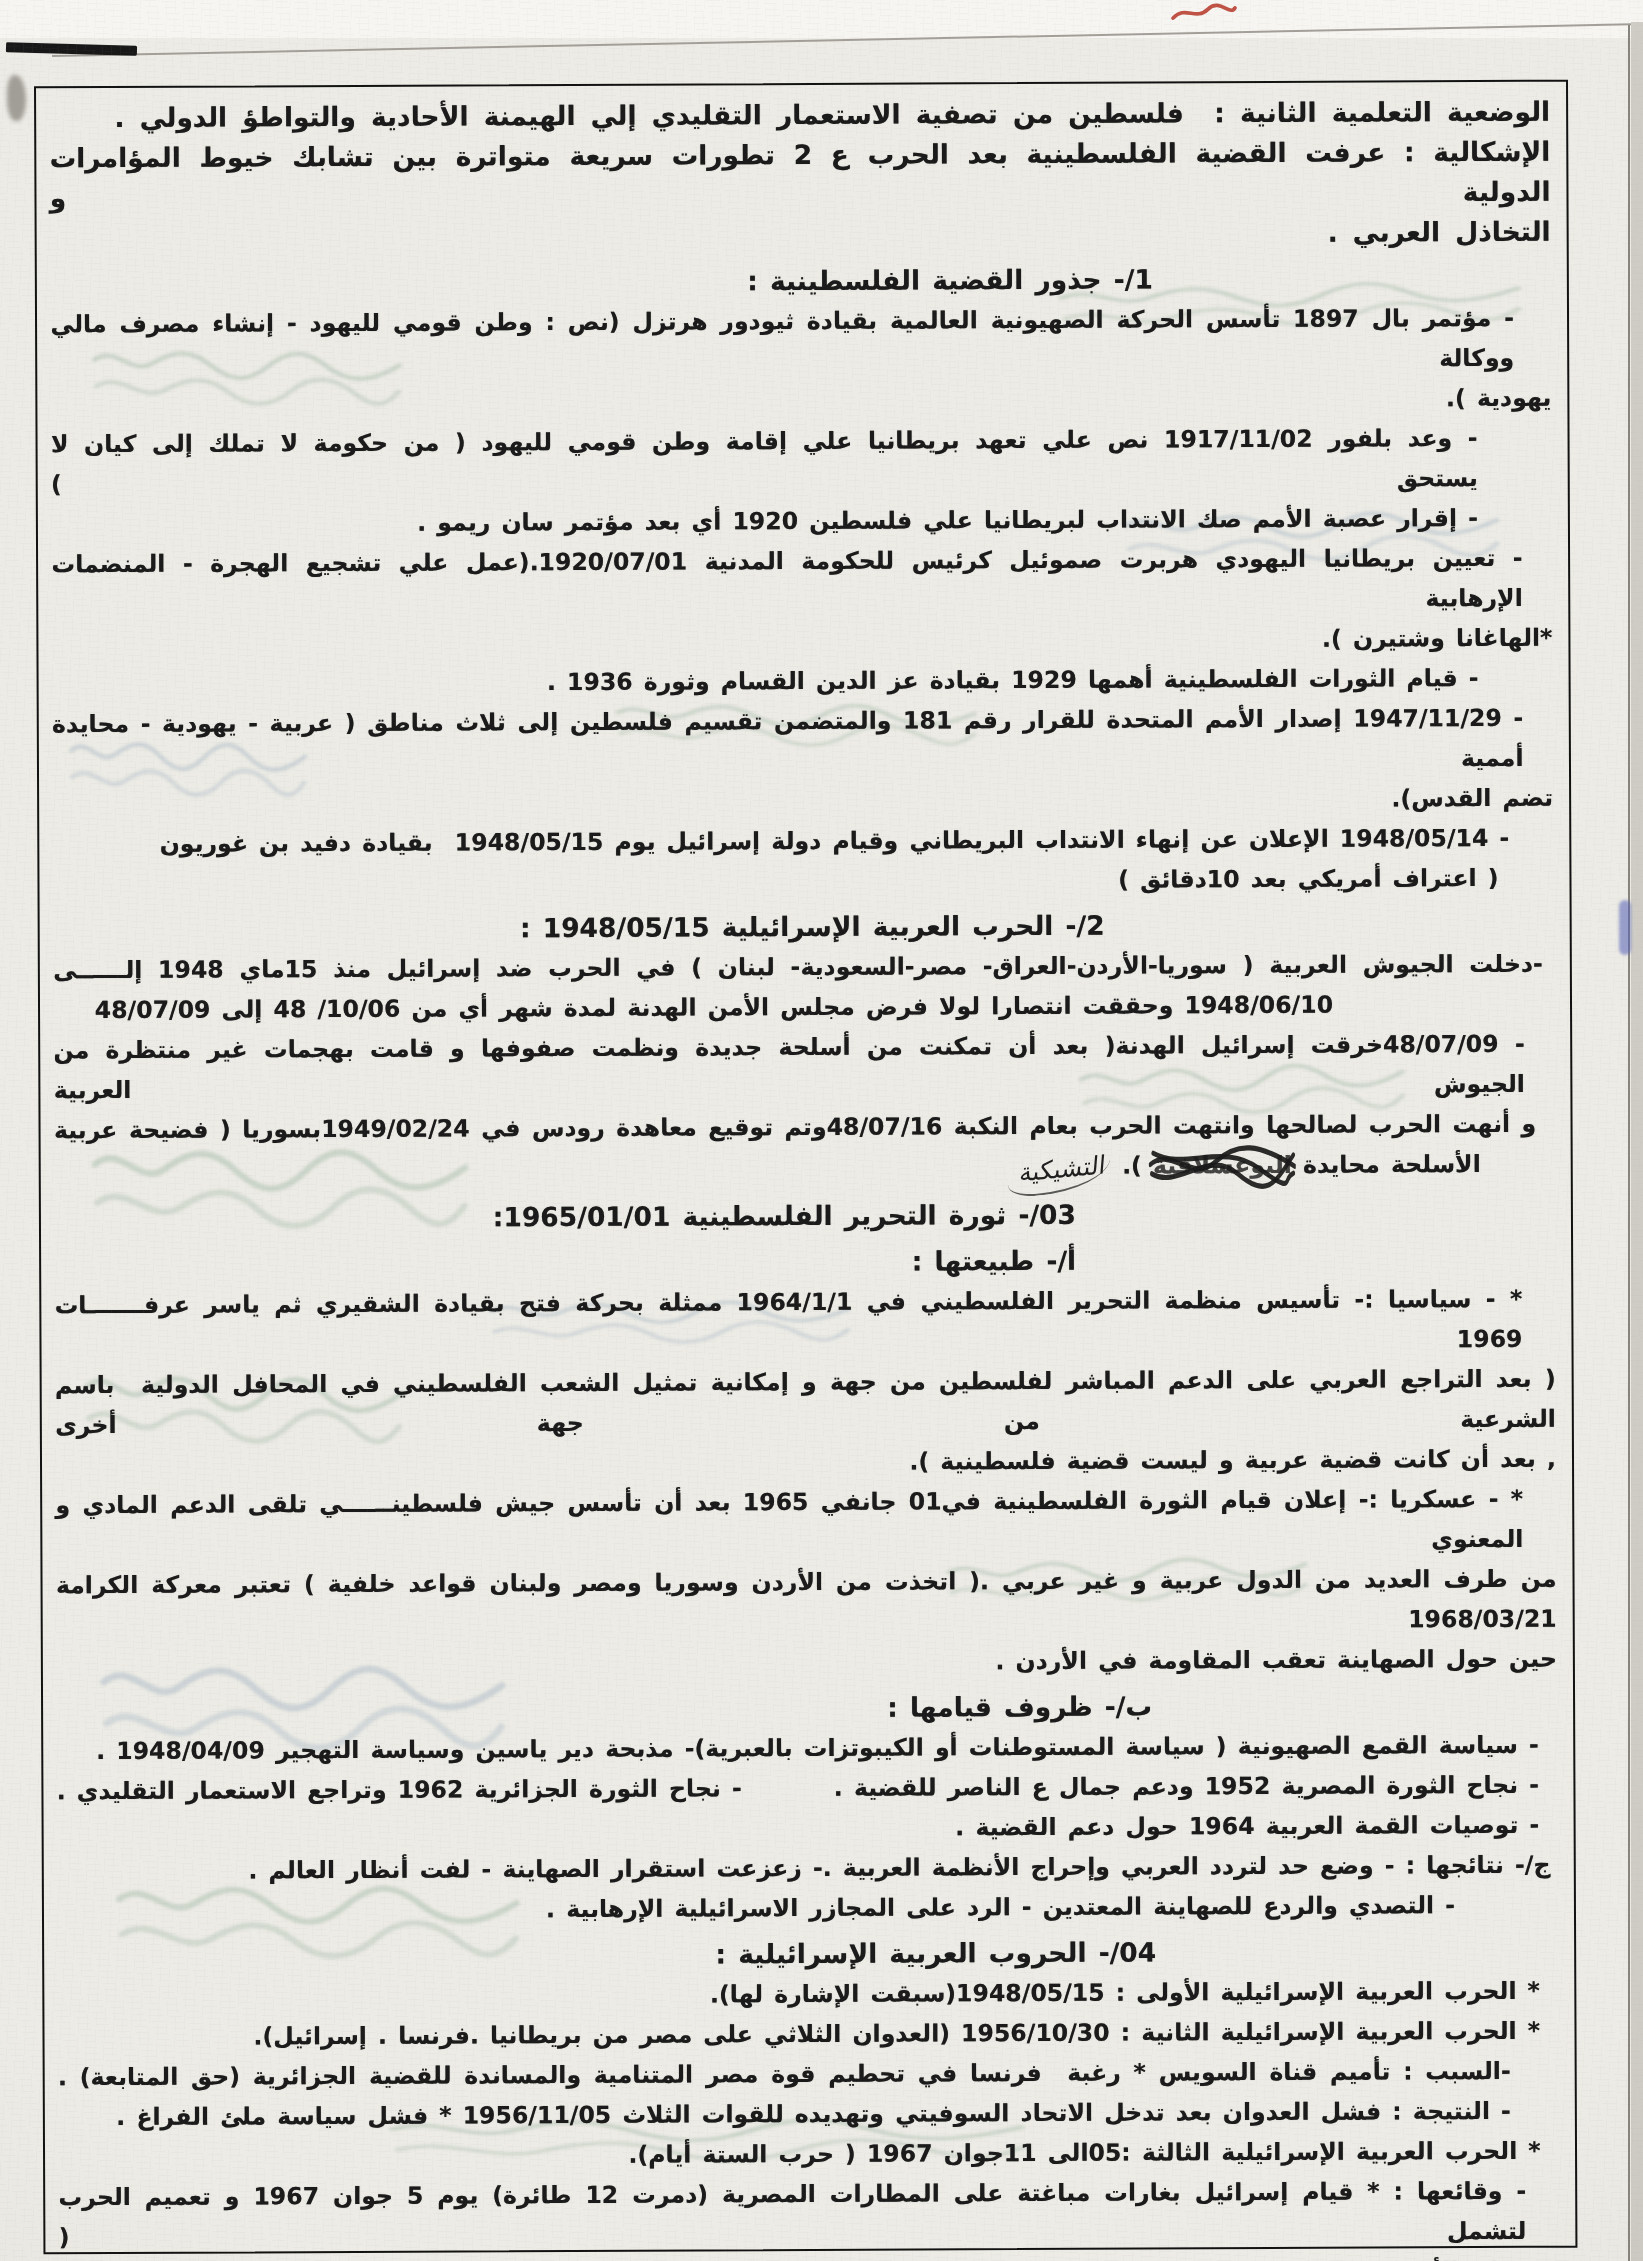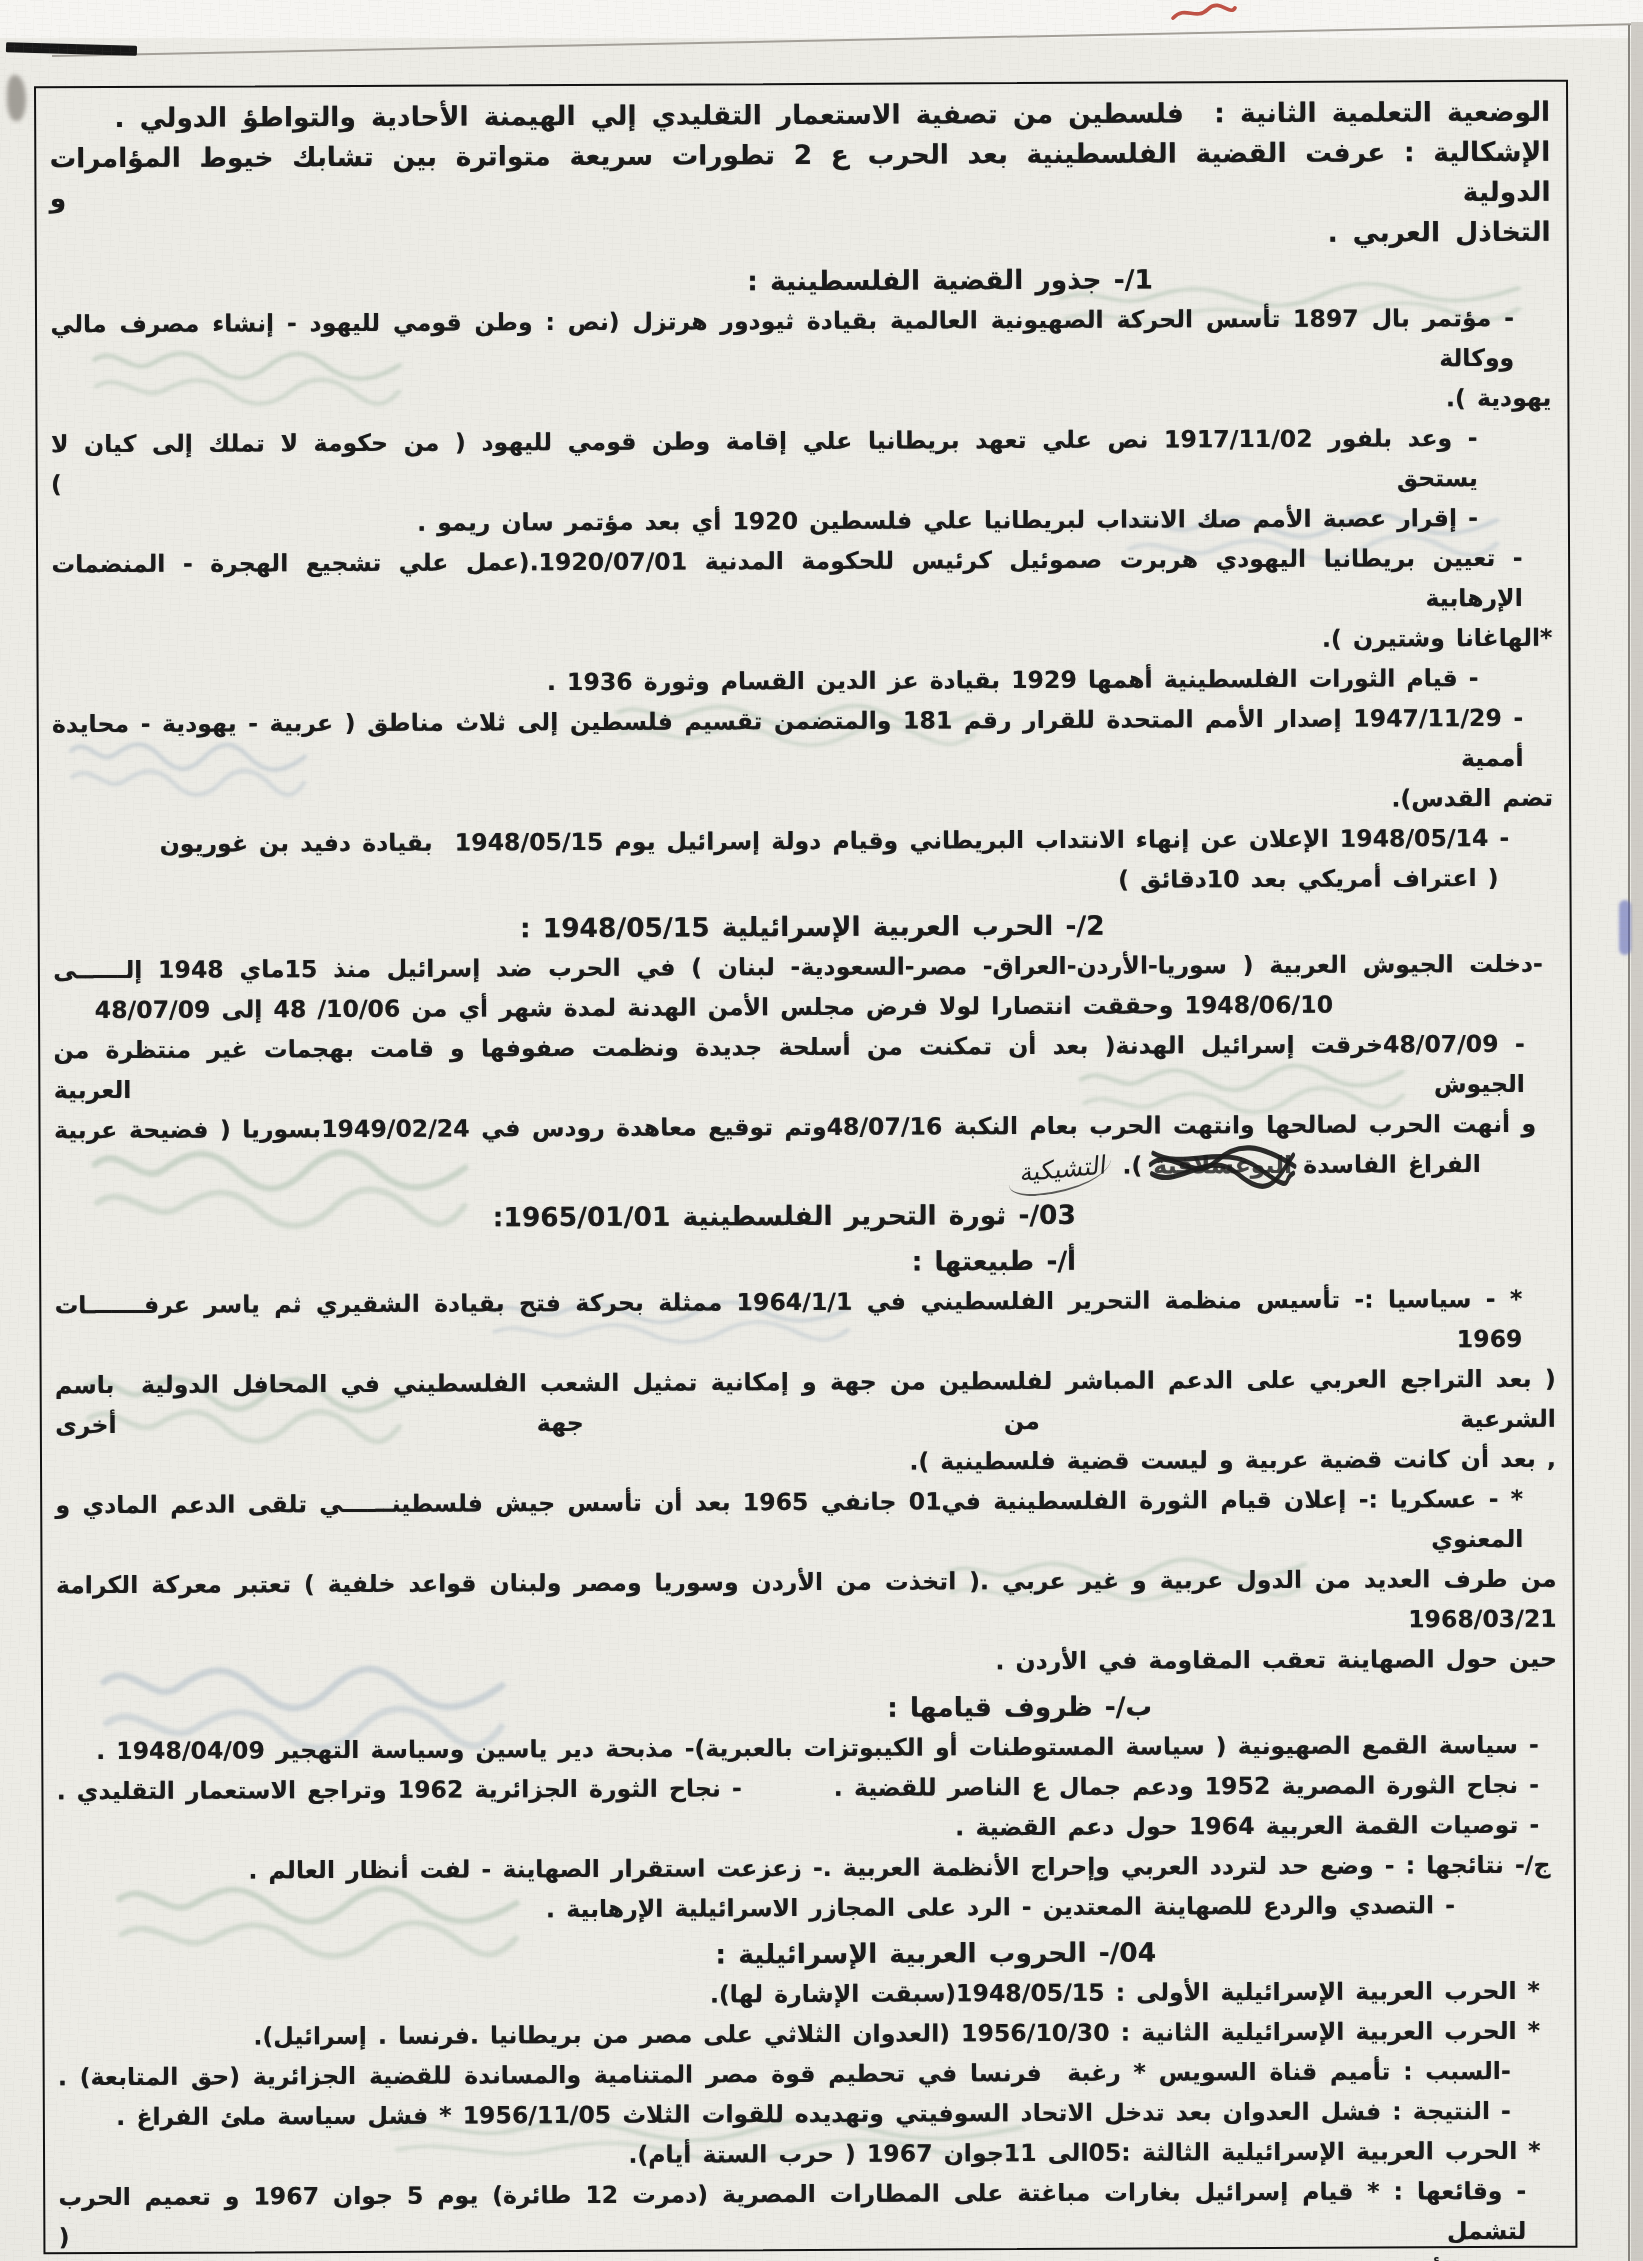--- a/index.html
+++ b/index.html
@@ -173,21 +173,21 @@
   <div class="ln j" style="padding-right:29.5px">- 1947/11/29 إصدار الأمم المتحدة للقرار رقم 181 والمتضمن تقسيم فلسطين إلى ثلاث مناطق ( عربية - يهودية - محايدة أممية</div>
   <div class="ln" style="padding-right:0">تضم القدس).</div>
   <div class="ln" style="padding-right:44px">- 1948/05/14 الإعلان عن إنهاء الانتداب البريطاني وقيام دولة إسرائيل يوم 1948/05/15  بقيادة دفيد بن غوريون</div>
   <div class="ln" style="padding-right:55px">( اعتراف أمريكي بعد 10دقائق )</div>
 
   <div class="ln h" style="padding-right:449px">2/- الحرب العربية الإسرائيلية 1948/05/15 :</div>
   <div class="ln j" style="padding-right:11px">-دخلت الجيوش العربية ( سوريا-الأردن-العراق- مصر-السعودية- لبنان ) في الحرب ضد إسرائيل منذ 15ماي 1948 إلــــــى</div>
   <div class="ln" style="padding-right:221px">1948/06/10 وحققت انتصارا لولا فرض مجلس الأمن الهدنة لمدة شهر أي من 10/06/ 48 إلى 48/07/09</div>
   <div class="ln j" style="padding-right:29.5px">- 48/07/09خرقت إسرائيل الهدنة( بعد أن تمكنت من أسلحة جديدة ونظمت صفوفها و قامت بهجمات غير منتظرة من الجيوش العربية</div>
   <div class="ln j" style="padding-right:18.4px">و أنهت الحرب لصالحها وانتهت الحرب بعام النكبة 48/07/16وتم توقيع معاهدة رودس في 1949/02/24بسوريا ( فضيحة عربية</div>
-  <div class="ln" style="padding-right:74px"><span>الفراغ الفاسدة </span><span class="scrib-word"><span class="scrib-text">اليوغسلافية</span><svg class="scrib-over" viewBox="0 0 200 44" preserveAspectRatio="none">
+  <div class="ln" style="padding-right:74px"><span>الأسلحة محايدة </span><span class="scrib-word"><span class="scrib-text">اليوغسلافية</span><svg class="scrib-over" viewBox="0 0 200 44" preserveAspectRatio="none">
           <path d="M2,22 C30,6 60,38 90,20 S150,4 198,24"></path>
           <path d="M4,30 C40,44 80,8 120,30 S170,40 196,14"></path>
           <path d="M6,12 C50,28 100,2 150,26 S180,34 196,30"></path>
         </svg></span><span> ).</span><span class="hand">التشيكية</span></div>
 
   <div class="ln h" style="padding-right:479px">03/- ثورة التحرير الفلسطينية 1965/01/01:</div>
   <div class="ln h" style="padding-right:479px">أ/- طبيعتها :</div>
   <div class="ln j" style="padding-right:33px">* - سياسيا :- تأسيس منظمة التحرير الفلسطيني في 1964/1/1 ممثلة بحركة فتح بقيادة الشقيري ثم ياسر عرفـــــــات 1969</div>
   <div class="ln j" style="padding-right:0">( بعد التراجع العربي على الدعم المباشر لفلسطين من جهة و إمكانية تمثيل الشعب الفلسطيني في المحافل الدولية  باسم الشرعية من جهة أخرى</div>
   <div class="ln" style="padding-right:0">, بعد أن كانت قضية عربية و ليست قضية فلسطينية ).</div>

